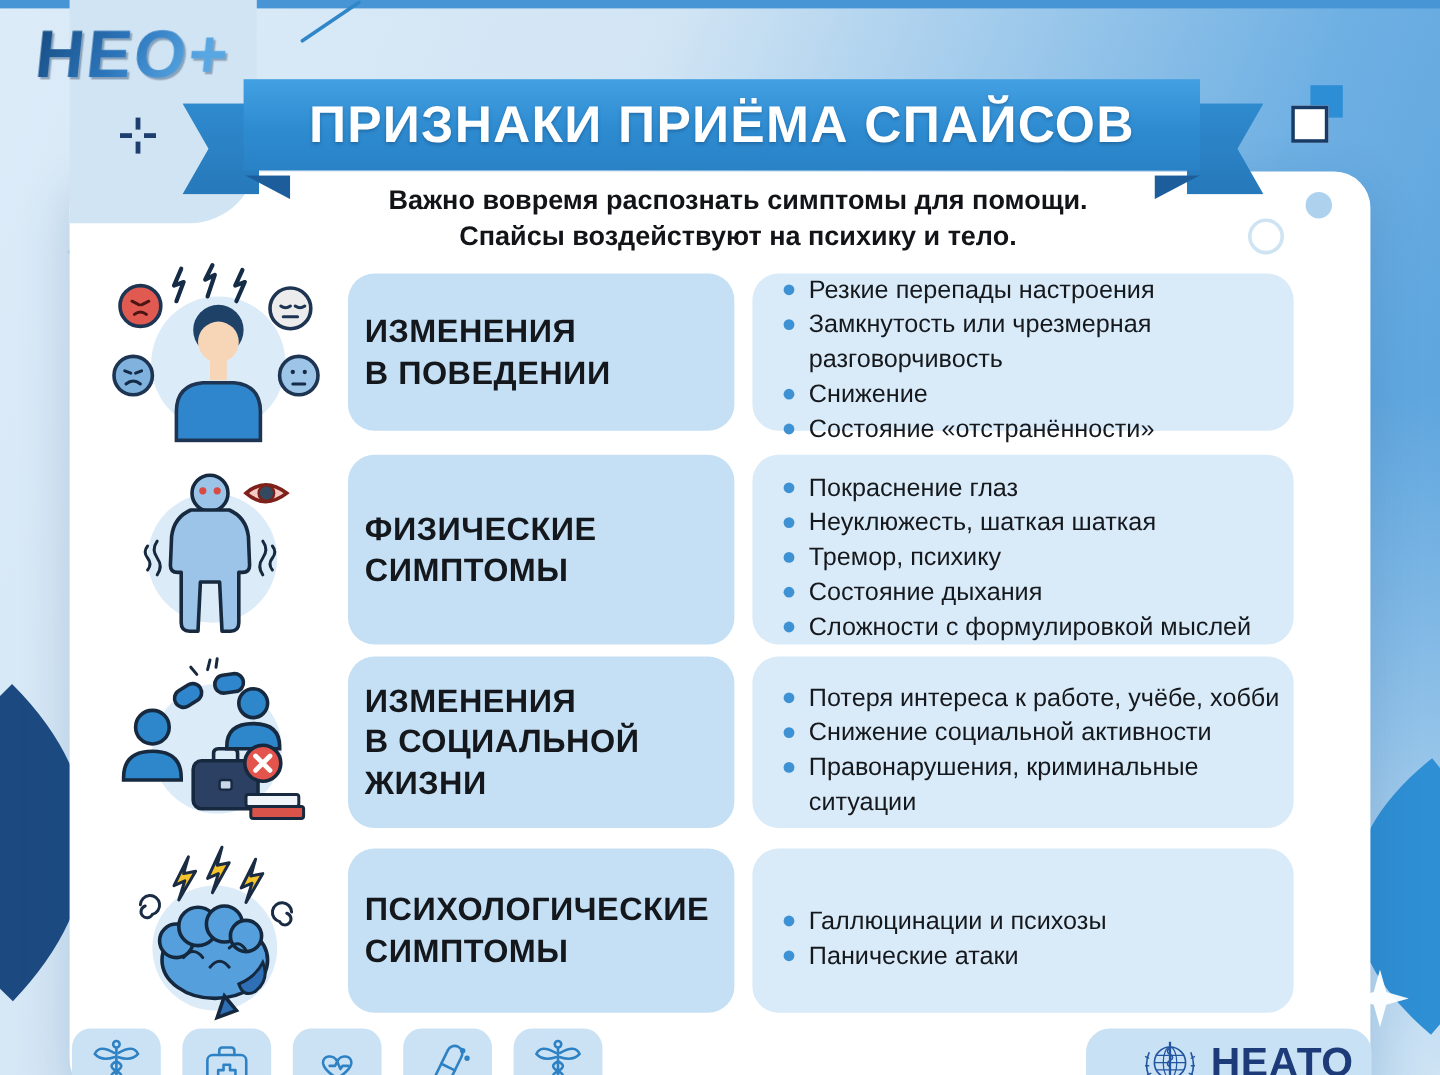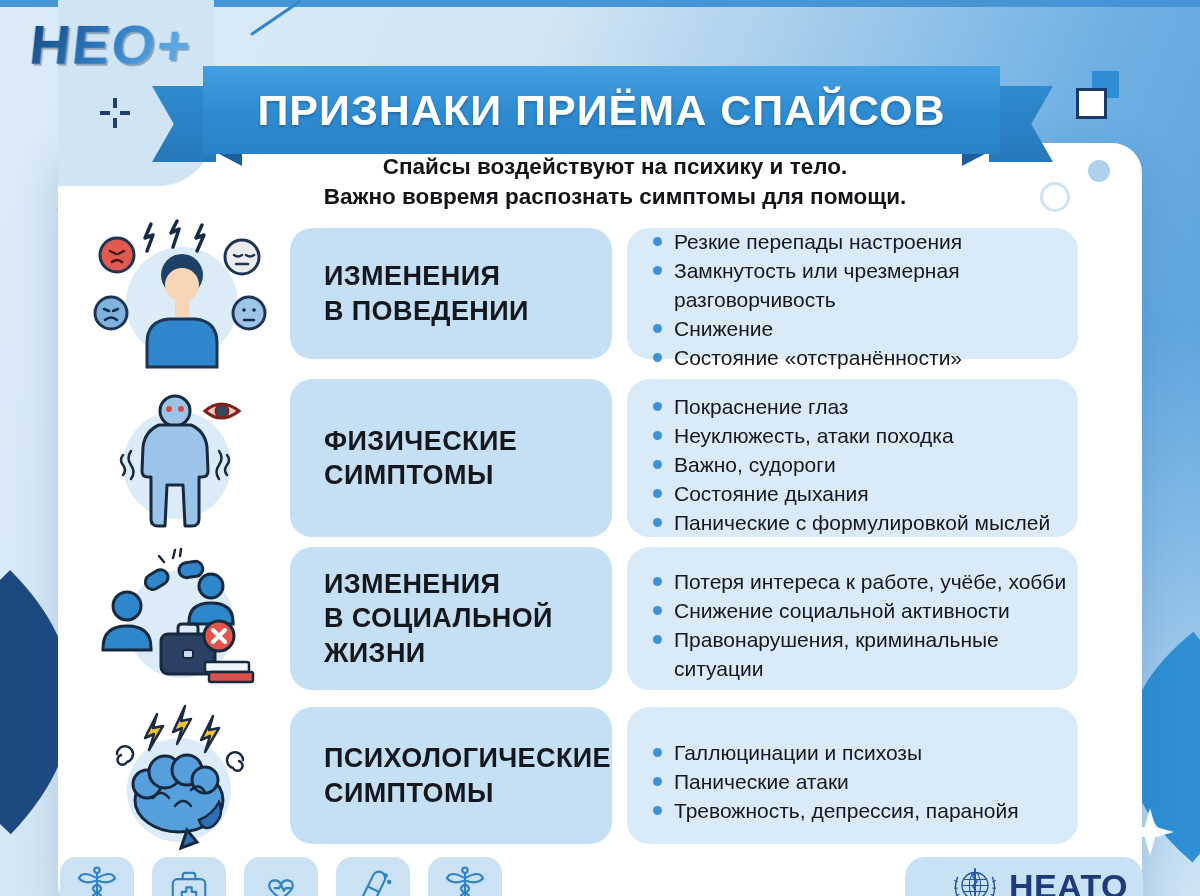--- a/index.html
+++ b/index.html
@@ -50,42 +50,42 @@
   .sparkle{left:1126px;top:808px;width:48px;height:48px;background:#ffffff;opacity:.95;z-index:4;
     clip-path:polygon(50% 0,61% 39%,100% 50%,61% 61%,50% 100%,39% 61%,0 50%,39% 39%);}
   
   .ribbon-tail{top:86px;width:64px;height:76px;background:linear-gradient(180deg,#2f8ace,#2679ba);z-index:4;}
   .tail-left{left:152px;clip-path:polygon(0 0,100% 0,100% 100%,0 100%,34% 50%);}
   .tail-right{left:989px;clip-path:polygon(0 0,100% 0,66% 50%,100% 100%,0 100%);}
   .fold{top:146px;width:38px;height:20px;background:#1d5d9c;z-index:4;}
   .fold-left{left:204px;clip-path:polygon(0 0,100% 0,100% 100%);}
   .fold-right{left:962px;clip-path:polygon(0 0,100% 0,0 100%);}
   .ribbon-bar{
-    left:203px;top:66px;width:797px;height:88px;z-index:5;
+    left:203px;top:66px;width:797px;height:76px;z-index:5;
     background:linear-gradient(180deg,#43a0e2 0%,#2e8bd0 55%,#2a82c6 100%);
     display:flex;align-items:center;justify-content:center;
   }
   .ribbon-title{
     color:#ffffff;font-size:43px;font-weight:800;letter-spacing:1px;white-space:nowrap;
     text-shadow:0 2px 3px rgba(10,50,90,.35);
   }
   
   .intro{left:185px;top:152px;width:860px;text-align:center;z-index:5;
     font-size:22.5px;font-weight:700;color:#121417;line-height:30px;}
   
   .row{left:0;width:1200px;z-index:5;}
   .row-1{top:228px;height:131px;}
   .row-2{top:379px;height:158px;}
   .row-3{top:547px;height:143px;}
   .row-4{top:707px;height:137px;}
   .icon-box{position:absolute;left:82px;top:50%;transform:translateY(-50%);width:196px;height:160px;
     display:flex;align-items:center;justify-content:center;overflow:visible;}
   .label-panel{position:absolute;left:290px;top:0;width:322px;height:100%;
     background:#c5e0f4;border-radius:22px;display:flex;align-items:center;
-    padding:0 14px 0 34px;box-sizing:border-box;}
+    padding:0 14px 0 14px;box-sizing:border-box;}
   .label{margin:0;font-size:27px;line-height:1.27;font-weight:800;color:#14181c;
     letter-spacing:.4px;white-space:pre-line;}
   .list-panel{position:absolute;left:627px;top:0;width:451px;height:100%;
     background:#d9eaf8;border-radius:22px;display:flex;flex-direction:column;justify-content:center;
     padding:20px 8px 8px 26px;box-sizing:border-box;}
   .list-panel ul{margin:0;padding:0;list-style:none;}
   .list-panel li{display:flex;align-items:flex-start;font-size:21px;line-height:29px;color:#15181c;}
   .bullet-dot{flex:0 0 9px;width:9px;height:9px;border-radius:50%;background:#3e92d4;margin:10px 12px 0 0;}
   
   .tile{top:857px;width:74px;height:70px;background:#cbe2f5;border-radius:16px;z-index:5;
@@ -130,22 +130,22 @@
 
   <div class="abs ribbon-tail tail-left"></div>
   <div class="abs ribbon-tail tail-right"></div>
   <div class="abs fold fold-left"></div>
   <div class="abs fold fold-right"></div>
   <div class="abs ribbon-bar">
     <div class="ribbon-title">ПРИЗНАКИ ПРИЁМА СПАЙСОВ</div>
   </div>
 
   <div class="abs intro">
+    <div>Важно вовремя распознать симптомы для помощи.</div>
     <div>Спайсы воздействуют на психику и тело.</div>
-    <div>Важно вовремя распознать симптомы для помощи.</div>
   </div>
 
   <section class="abs row row-1">
     <div class="icon-box">
       <svg width="186" height="150" viewBox="0 0 186 150">
         <circle cx="95" cy="84" r="56" fill="#dcebf8"></circle>
         <g stroke="#152c47" stroke-width="3.5" fill="none" stroke-linecap="round" stroke-linejoin="round">
           <path d="M60 32 L66 16 L58 19 L64 5"></path>
           <path d="M86 28 L92 10 L84 14 L90 2"></path>
           <path d="M110 32 L117 16 L109 19 L115 6"></path>
@@ -217,33 +217,33 @@
 СИМПТОМЫ</h2>
     </div>
     <div class="list-panel">
       <ul>
         <li>
             <span class="bullet-dot"></span>
             <span>Покраснение глаз</span>
           </li>
         <li>
             <span class="bullet-dot"></span>
-            <span>Неуклюжесть, атаки походка</span>
-          </li>
-        <li>
-            <span class="bullet-dot"></span>
-            <span>Важно, судороги</span>
+            <span>Неуклюжесть, шаткая шаткая</span>
+          </li>
+        <li>
+            <span class="bullet-dot"></span>
+            <span>Тремор, психику</span>
           </li>
         <li>
             <span class="bullet-dot"></span>
             <span>Состояние дыхания</span>
           </li>
         <li>
             <span class="bullet-dot"></span>
-            <span>Панические с формулировкой мыслей</span>
+            <span>Сложности с формулировкой мыслей</span>
           </li>
       </ul>
     </div>
   </section>
 
   <section class="abs row row-3">
     <div class="icon-box">
       <svg width="186" height="150" viewBox="0 0 186 150">
         <circle cx="94" cy="80" r="54" fill="#dcebf8"></circle>
         <g fill="#2f86cc" stroke="#16293e" stroke-width="3">
@@ -330,24 +330,20 @@
     </div>
     <div class="list-panel">
       <ul>
         <li>
             <span class="bullet-dot"></span>
             <span>Галлюцинации и психозы</span>
           </li>
         <li>
             <span class="bullet-dot"></span>
             <span>Панические атаки</span>
-          </li>
-        <li>
-            <span class="bullet-dot"></span>
-            <span>Тревожность, депрессия, паранойя</span>
           </li>
       </ul>
     </div>
   </section>
 
   <div class="abs tile" style="left:60px">
     <svg width="44" height="54" viewBox="0 0 48 60" fill="none" stroke="#2e82c4" stroke-width="2.4" stroke-linecap="round">
       <circle cx="24" cy="8" r="3"></circle>
         <path d="M24 12 V 54"></path>
       <path d="M22 16 Q8 8 4 17 Q10 24 22 20"></path>

